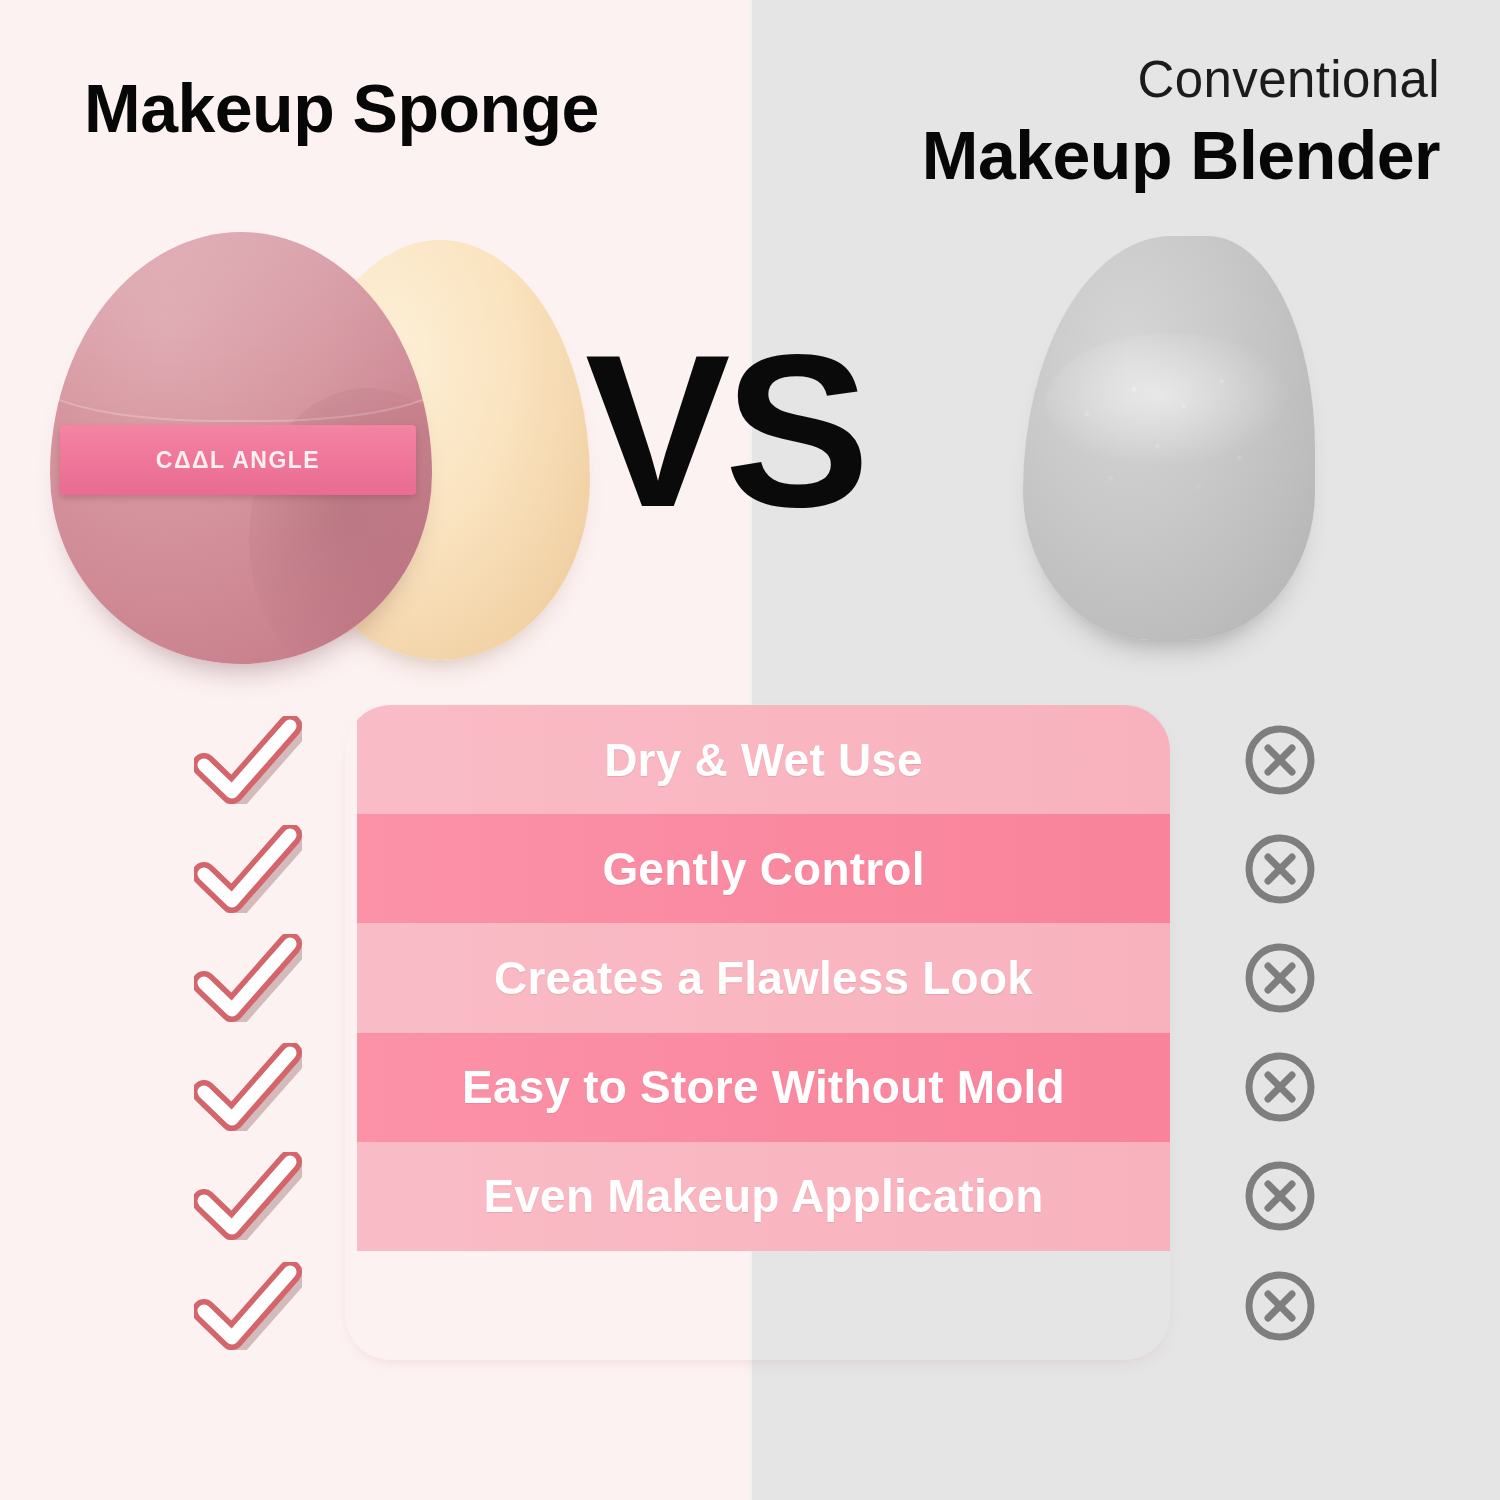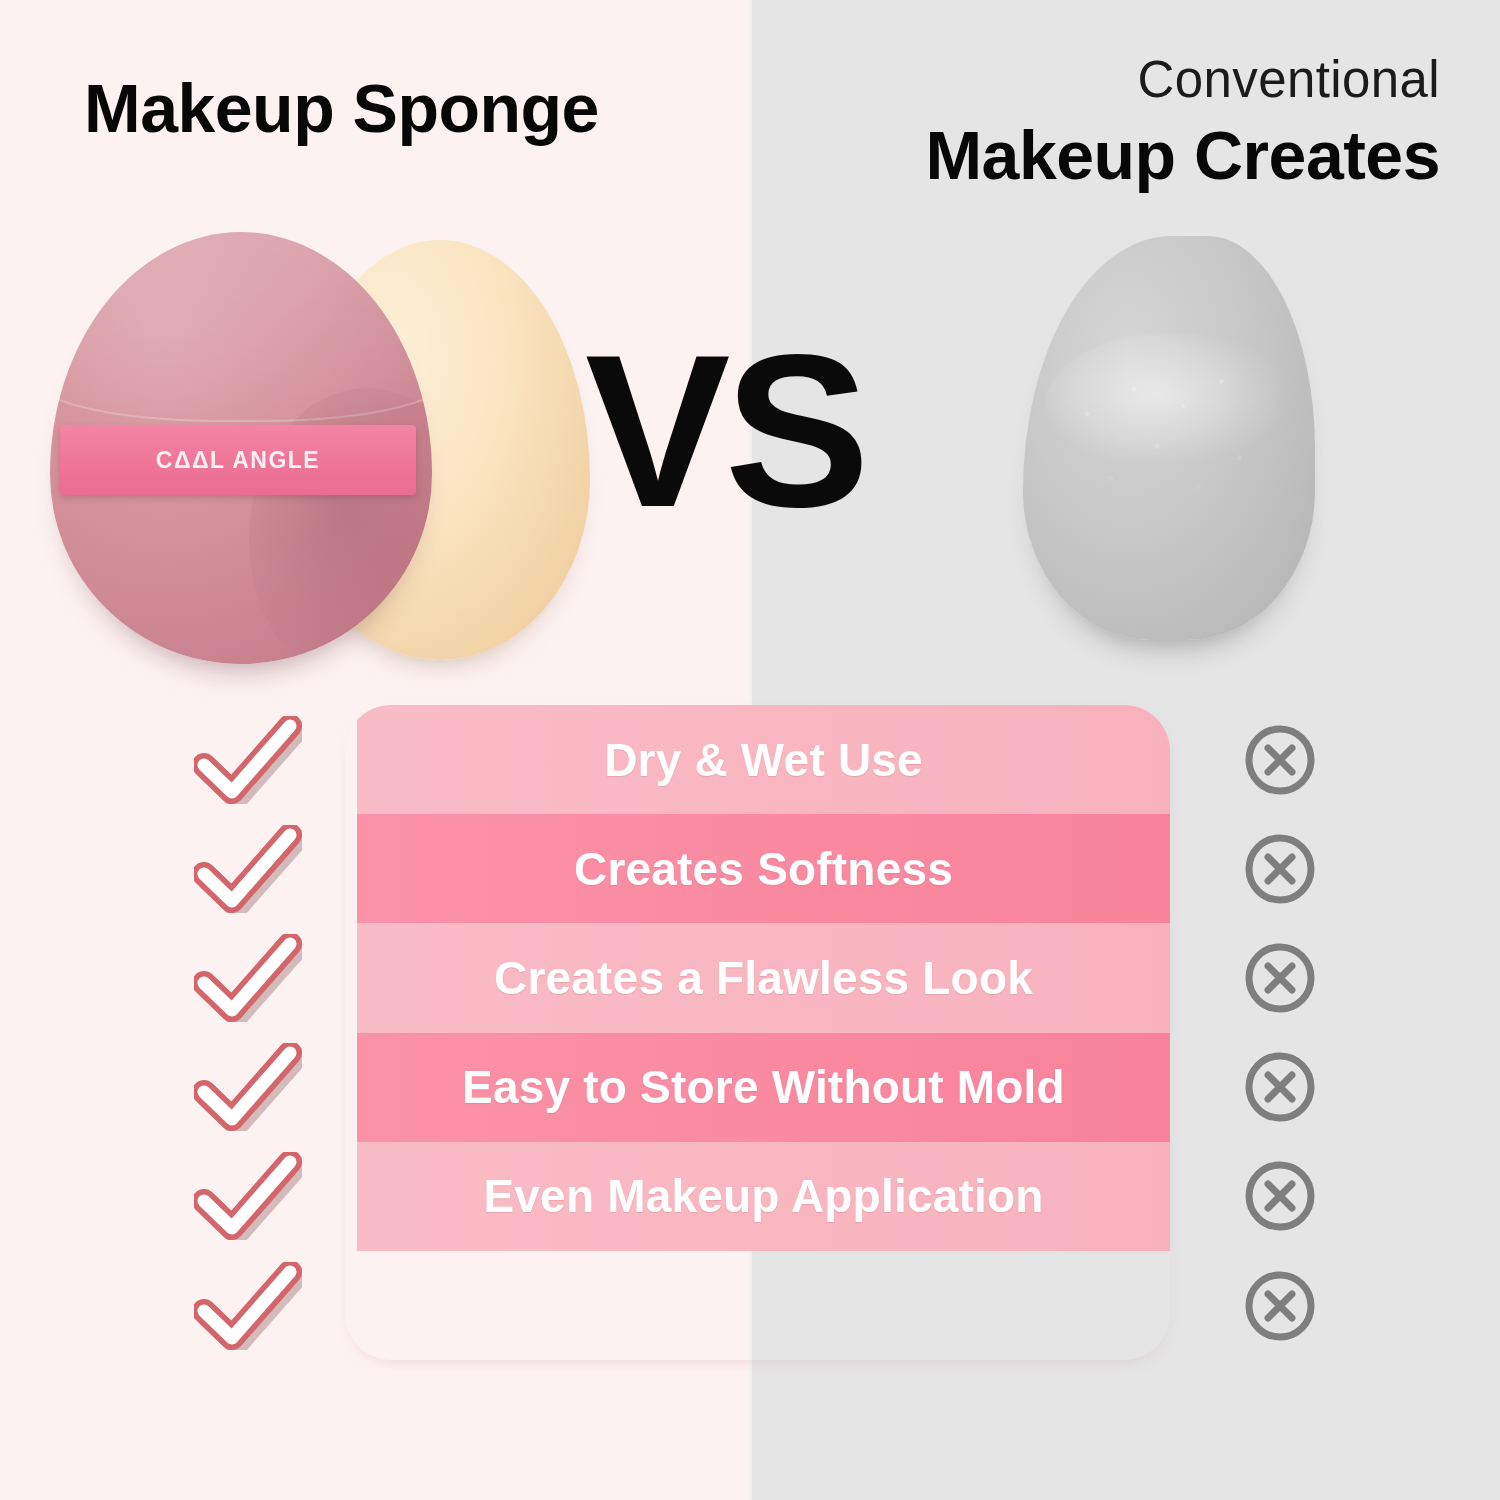--- a/index.html
+++ b/index.html
@@ -166,21 +166,21 @@
 <div class="panel-left"></div>
 <div class="panel-right"></div>
 <div class="divider"></div>
 
 <div class="hdr hdr-left">
   <div class="hdr-title">Makeup Sponge</div>
 </div>
 
 <div class="hdr hdr-right">
   <div class="hdr-kicker">Conventional</div>
-  <div class="hdr-title">Makeup Creates</div>
+  <div class="hdr-title">Makeup Blender</div>
 </div>
 
 <div class="product-left">
   <div class="puff puff-cream"></div>
   <div class="puff puff-pink"></div>
   <div class="ribbon">
     <span class="ribbon-text">CΔΔL ANGLE</span>
   </div>
 </div>
 
@@ -188,21 +188,21 @@
   <div class="blender"></div>
 </div>
 
 <div class="vs">VS</div>
 
 <div class="card" id="card">
     <div class="row light">
       <span class="row-label">Dry &amp; Wet Use</span>
     </div>
     <div class="row dark">
-      <span class="row-label">Creates Softness</span>
+      <span class="row-label">Gently Control</span>
     </div>
     <div class="row light">
       <span class="row-label">Creates a Flawless Look</span>
     </div>
     <div class="row dark">
       <span class="row-label">Easy to Store Without Mold</span>
     </div>
     <div class="row light">
       <span class="row-label">Even Makeup Application</span>
     </div>

